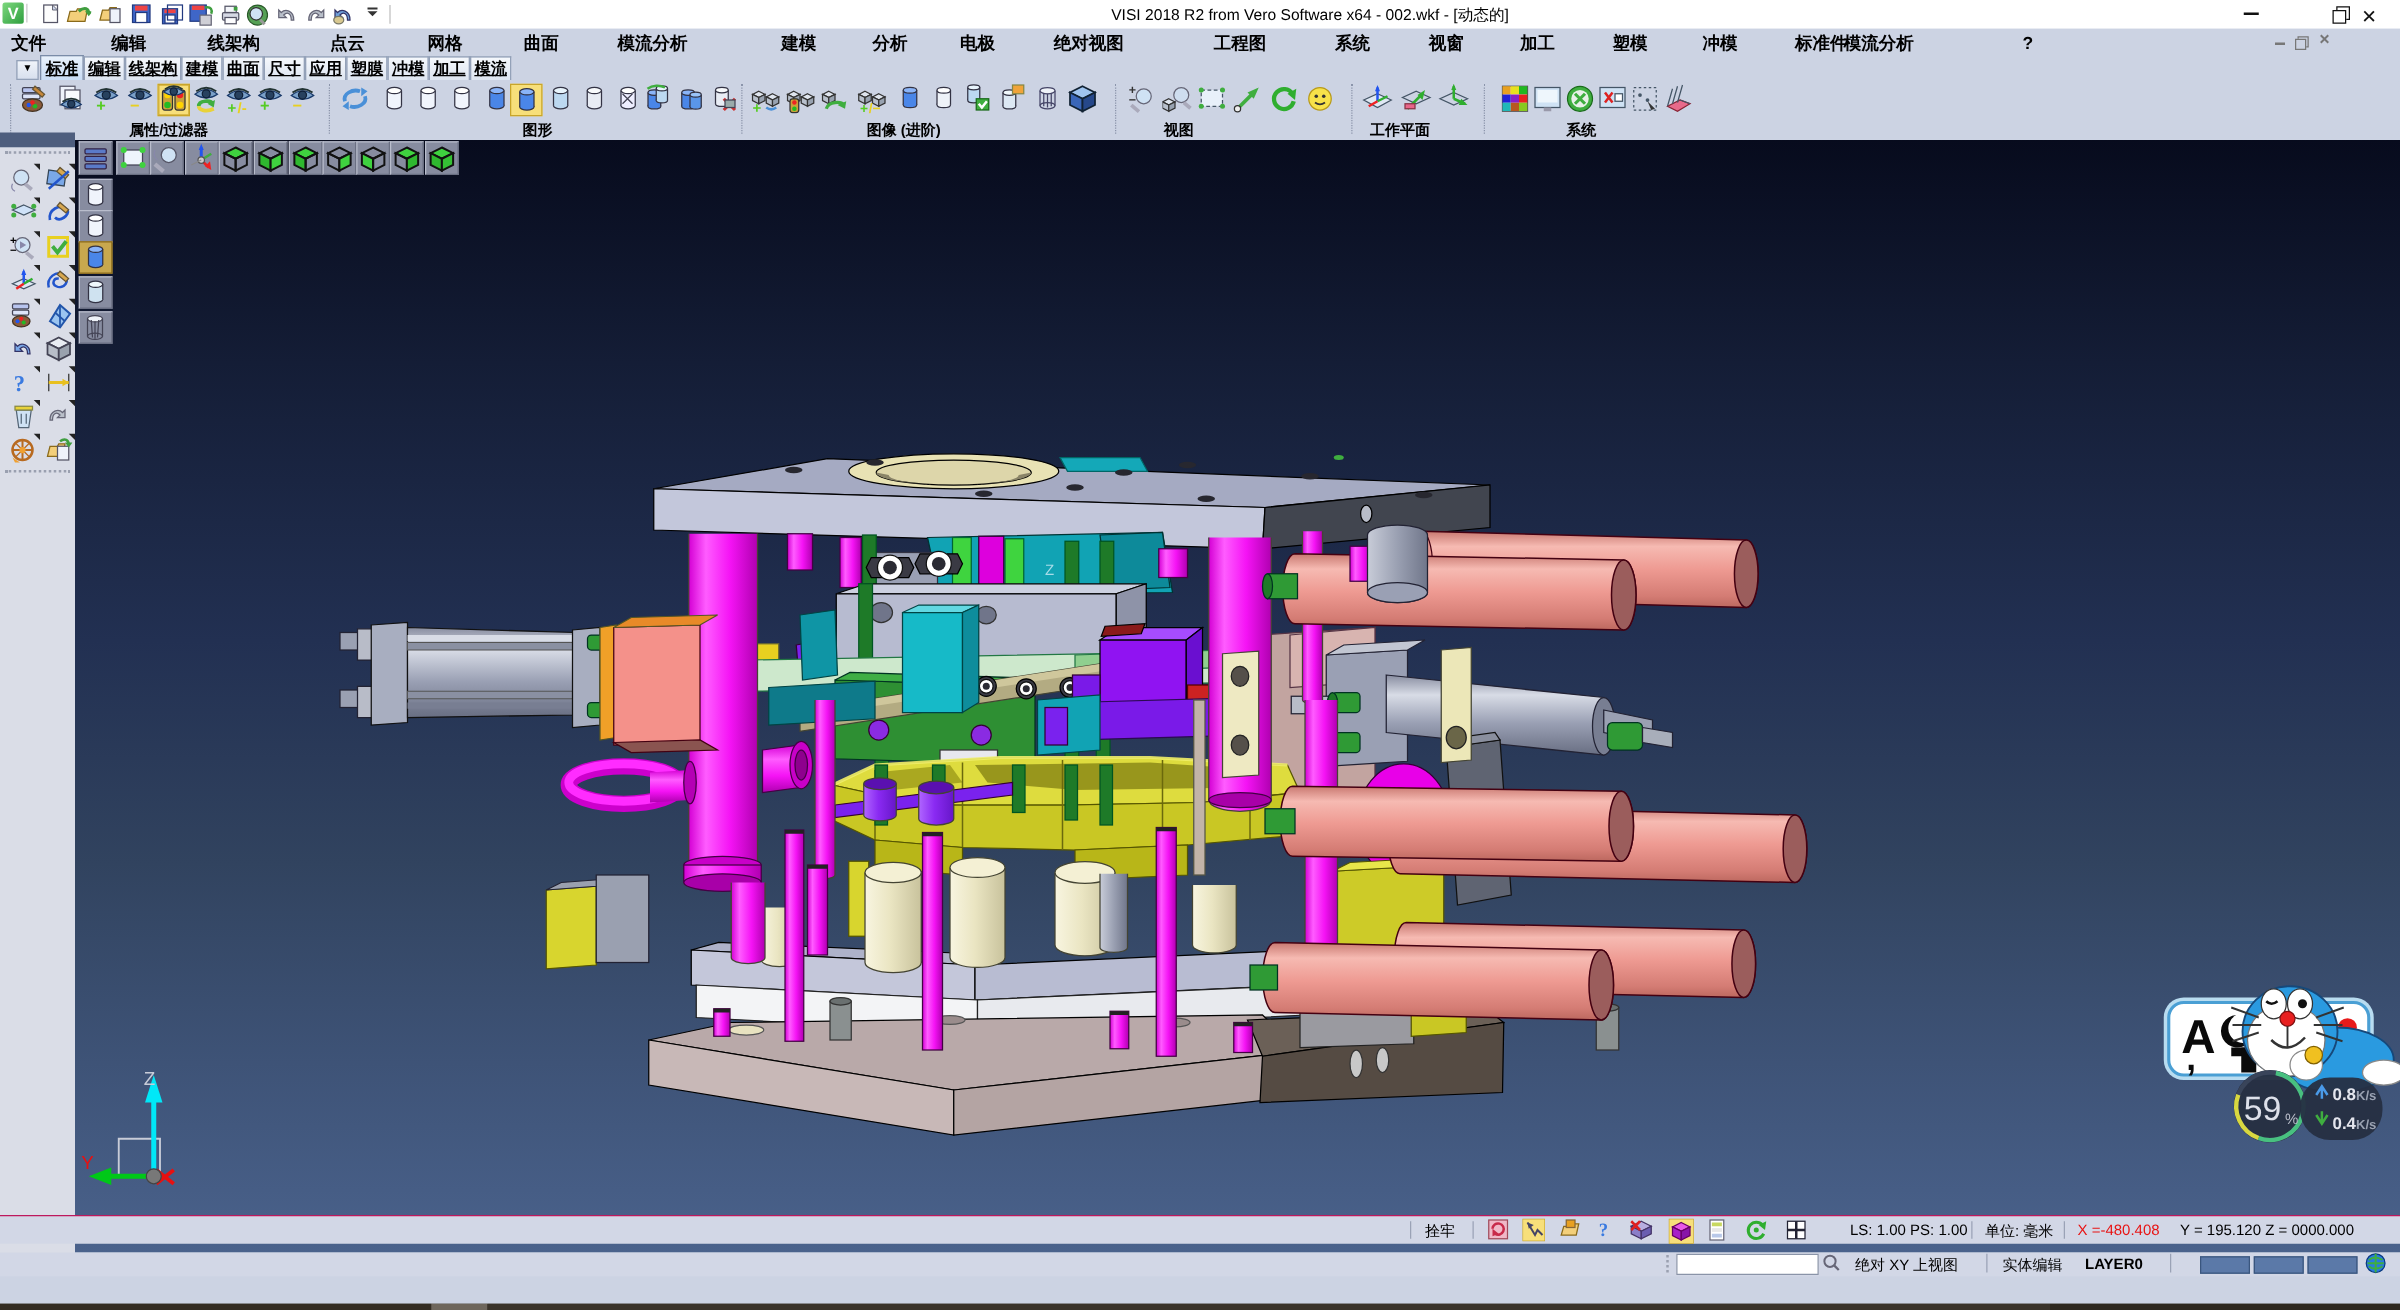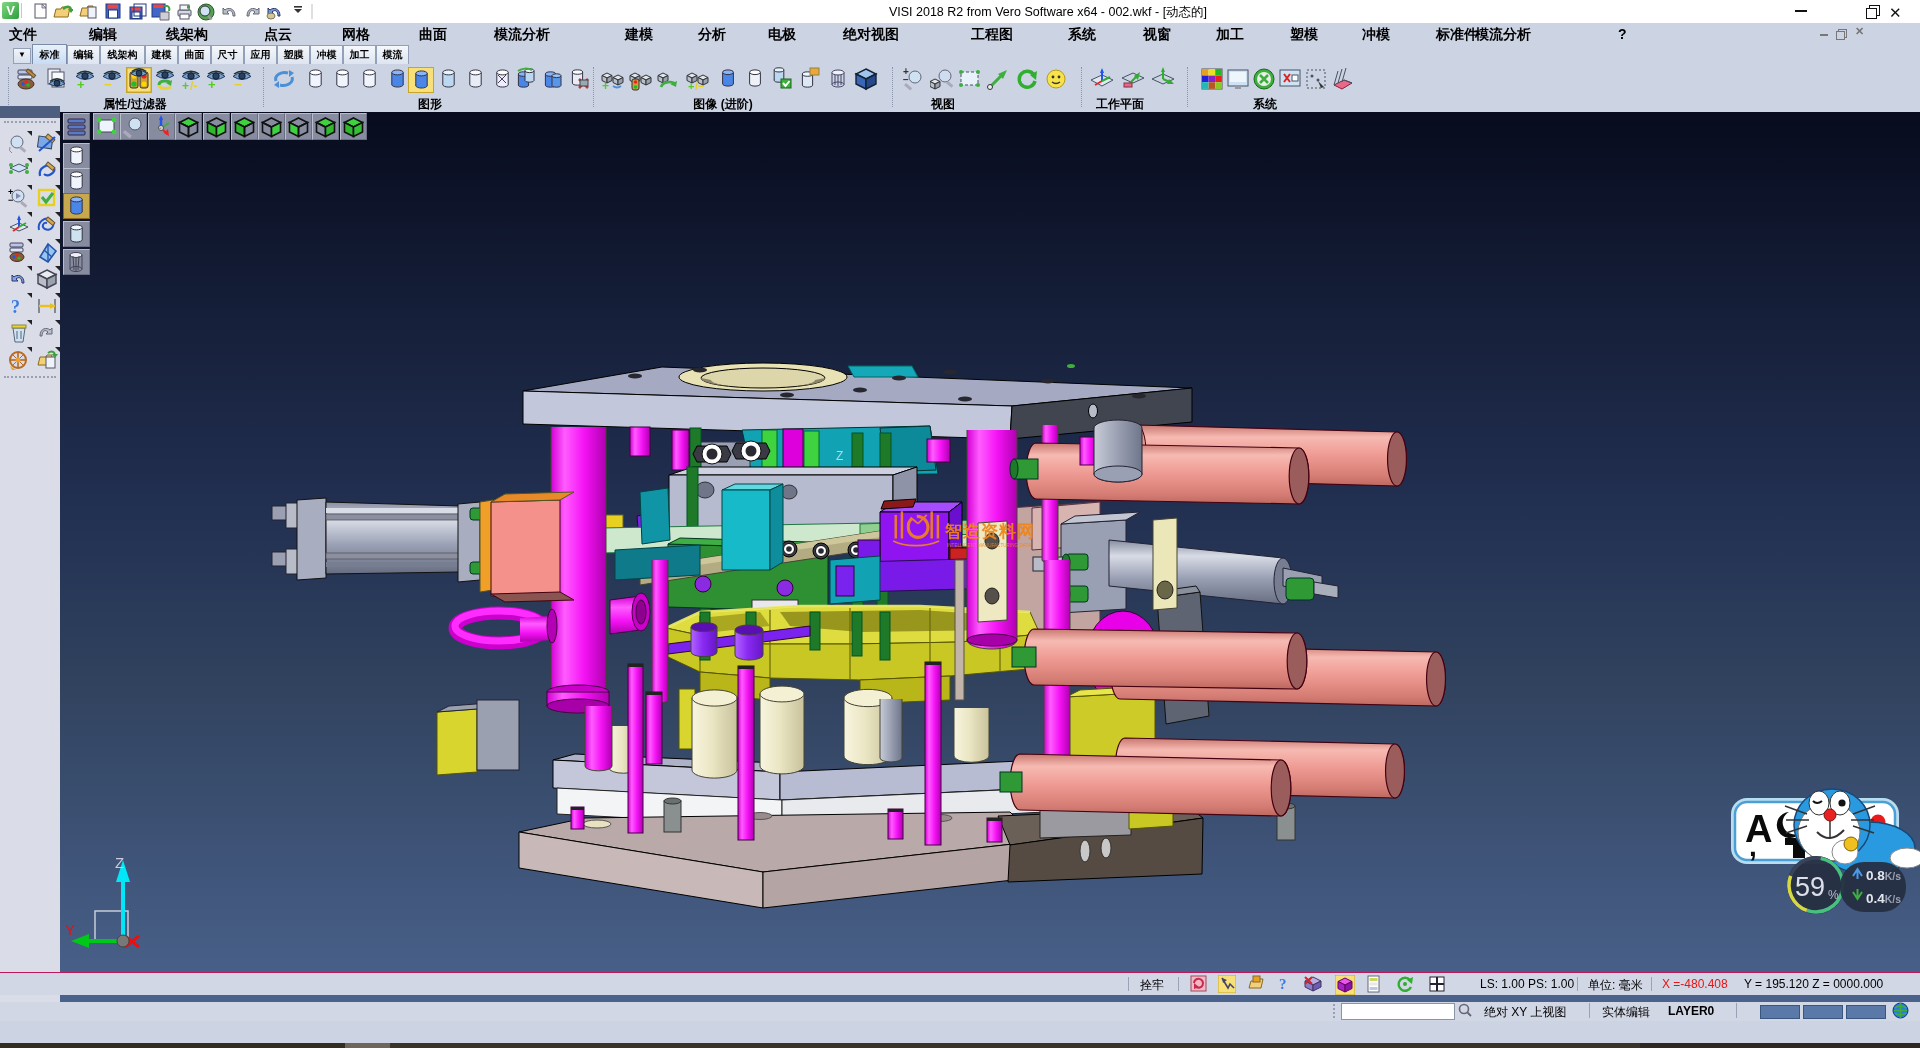--- a/index.html
+++ b/index.html
@@ -1,21 +1,21 @@
 <!DOCTYPE html>
 <html><head><meta charset="utf-8"><style>
 html,body{margin:0;padding:0;width:1920px;height:1048px;overflow:hidden;font-family:"Liberation Sans",sans-serif;}
 .abs{position:absolute;}
 #titlebar{left:0;top:0;width:1920px;height:23px;background:#ffffff;}
 #menubar{left:0;top:23px;width:1920px;height:19px;background:#ccd3e3;font-size:14px;color:#000;font-weight:bold;}
 #tabrow{left:0;top:42px;width:1920px;height:22px;background:#ccd3e3;}
 #toolbar{left:0;top:64px;width:1920px;height:48px;background:#ccd3e3;border-bottom:1px solid #aeb6c8;}
 .menuitem{position:absolute;top:3px;}
-.tab{position:absolute;top:3px;height:18px;line-height:18px;font-size:10px;text-align:center;font-weight:bold;
- background:linear-gradient(#f5f8fc,#dde5f1);border:1px solid #93a1b8;border-bottom:none;color:#000;}
+.tab{position:absolute;top:3px;height:18px;line-height:18px;font-size:13px;text-align:center;font-weight:bold;
+ background:linear-gradient(#f5f8fc,#dde5f1);border:1px solid #93a1b8;border-bottom:none;color:#000;text-decoration:underline;}
 .tabsel{background:linear-gradient(#e8f1fb,#c8dcf5);border-color:#7a8ca8;top:2px;height:19px;line-height:19px;font-weight:bold;}
 .glabel{position:absolute;top:32px;font-size:12px;color:#000;text-align:center;font-weight:bold;}
 .vsep{position:absolute;top:3px;height:40px;width:1px;border-left:1px dotted #8a94aa;}
 #leftstrip{left:0;top:106px;width:60px;height:12px;background:#4e5e7e;}
 #leftpanel{left:0;top:118px;width:60px;height:885px;background:#dadde7;}
 #viewport{left:60px;top:112px;width:1860px;height:890px;background:linear-gradient(180deg,#070b1d 0%,#141d36 20%,#223052 45%,#31435f 65%,#3e5377 83%,#4a628c 100%);}
 #statusbar1{left:0;top:1002px;width:1920px;height:19px;background:#d2d7e6;font-size:12px;}
 #statusbar2{left:0;top:972px;width:1920px;height:22px;background:#d2d7e6;border-top:1px solid #be185d;font-size:12px;}
 #taskstrip{left:0;top:1043px;width:1920px;height:5px;background:#30291f;}
 .ticon{position:absolute;top:3px;width:24px;height:24px;}
@@ -1058,34 +1058,20 @@
 <polyline points="32,88 32,59 65,59 65,88 32,88" fill="none" stroke="#c8ccd8" stroke-width="1.5"></polyline>
 <line x1="60" y1="89" x2="60" y2="26" stroke="#00e8f8" stroke-width="4"></line>
 <polygon points="60,8 53,30 67,30" fill="#00e8f8"></polygon>
 <line x1="60" y1="89" x2="20" y2="89" stroke="#00c818" stroke-width="4"></line>
 <polygon points="8,89 26,82 26,96" fill="#00c818"></polygon>
 <path d="M62 84 L76 95 M76 84 L62 95" stroke="#e81010" stroke-width="3"></path>
 <circle cx="60" cy="89" r="6" fill="#787878" stroke="#444"></circle>
 <text x="52" y="16" font-size="15" fill="#c8ccd8" font-family="Liberation Sans">Z</text>
 <text x="2" y="83" font-size="15" fill="#e81010" font-family="Liberation Sans">Y</text>
 </svg>
-    <div class="abs" style="left:830px;top:396px;width:210px;height:56px">
-<svg width="210" height="56" viewBox="0 0 210 56">
-<g transform="translate(2,2) scale(0.62)" stroke="#f08418" stroke-width="4" fill="none" opacity="0.92">
-<path d="M6 8 L6 46"></path>
-          <path d="M16 2 L16 46"></path>
-<path d="M32 14 C24 20 24 36 34 42 C46 48 58 40 58 28 C58 18 50 10 40 10" stroke-width="5"></path>
-<path d="M42 22 L56 8 M42 22 L30 12" stroke-width="3"></path>
-<path d="M64 2 L64 46"></path>
-          <path d="M74 8 L74 46"></path>
-<path d="M2 50 C22 60 54 60 76 50" stroke-width="3"></path>
-</g>
-<text x="55" y="29" font-size="17" font-weight="bold" fill="#f08418" font-family="Liberation Sans" opacity="0.93" letter-spacing="1">智造资料网</text>
-<text x="57" y="39" font-size="5.6" textLength="84" lengthAdjust="spacingAndGlyphs" fill="#f08418" font-family="Liberation Sans" opacity="0.85">INTELLIGENT MANUFACTURING DATA</text>
-</svg></div>
     <div class="abs" style="left:1613px;top:574px;width:307px;height:250px">
 <svg width="307" height="250" viewBox="0 0 307 250">
 <rect x="58" y="112" width="168" height="66" rx="16" fill="#b8dcf0"></rect>
 <rect x="62" y="116" width="160" height="58" rx="12" fill="#ffffff" stroke="#4a9fd4" stroke-width="2.5"></rect>
 <text x="72" y="156" font-size="38" font-weight="bold" fill="#0a0a0a" font-family="Liberation Sans">A</text>
 <path d="M116 126 a13 13 0 1 0 11 21 a10 10 0 0 1 -11 -21z" fill="#0a0a0a"></path>
 <text x="76" y="170" font-size="28" font-weight="bold" fill="#0a0a0a" font-family="Liberation Sans">,</text>
 <rect x="112" y="152" width="27" height="7" fill="#0a0a0a"></rect>
         <rect x="120" y="152" width="12" height="20" fill="#0a0a0a"></rect>
 <circle cx="205" cy="136" r="7.5" fill="#e81a1a"></circle>

